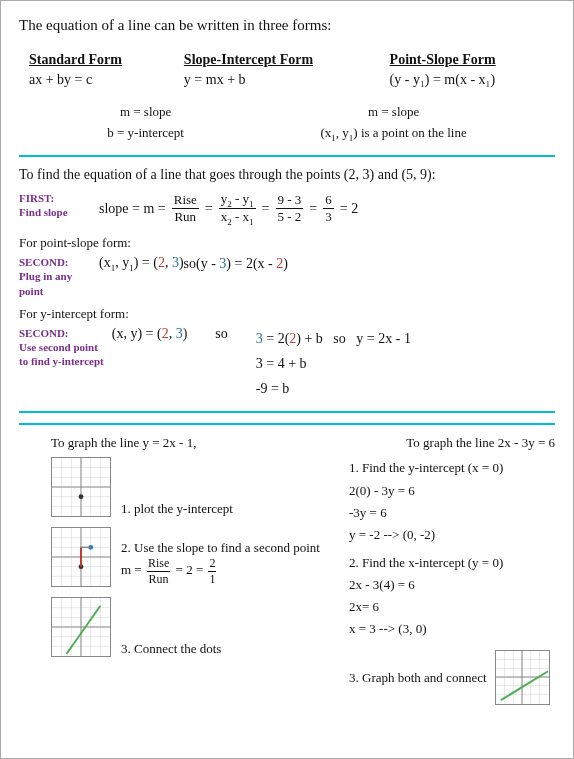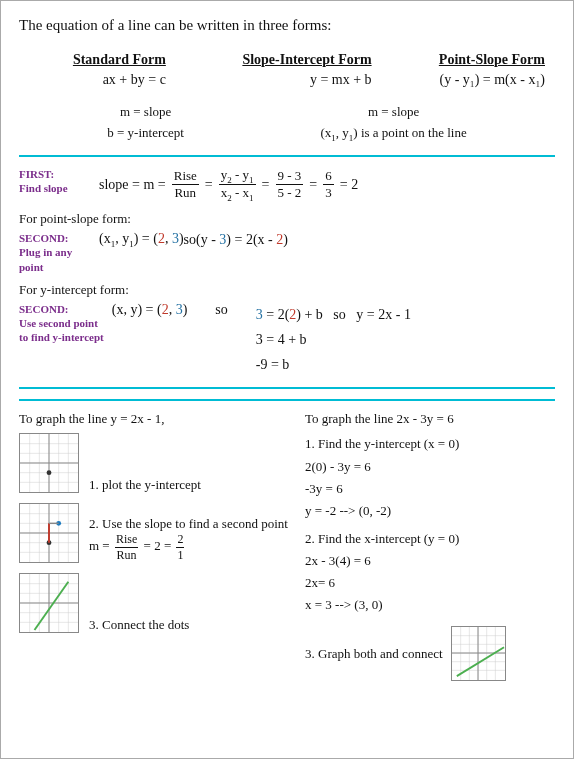--- a/index.html
+++ b/index.html
@@ -18,21 +18,21 @@
     .intro-text {
       font-size: 15px;
       margin-bottom: 12px;
     }
     .forms-table {
       width: 100%;
       margin-bottom: 8px;
     }
     .forms-table td {
       vertical-align: top;
-      text-align: right;
+      text-align: left;
       padding: 4px 8px;
     }
     .form-title {
       text-decoration: underline;
       font-size: 14px;
       font-weight: bold;
     }
     .form-eq {
       font-size: 14px;
       margin-top: 4px;
@@ -96,21 +96,22 @@
       font-size: 13px;
       margin: 6px 0 4px 0;
     }
     .bottom-section {
       border-top: 2.5px solid #00bcd4;
       margin-top: 10px;
       padding-top: 10px;
     }
     .bottom-columns {
       display: flex;
-      gap: 16px;
+      gap: 28px;
+      margin-left: 32px;
     }
     .bottom-left {
       flex: 0 0 270px;
     }
     .bottom-right {
       flex: 1;
       font-size: 13px;
     }
     .graph-row {
       display: flex;
@@ -202,20 +203,21 @@
     </div>
     <div>
       <div class="extra-note">m = slope</div>
       <div class="extra-note">(x<sub>1</sub>, y<sub>1</sub>) is a point on the line</div>
     </div>
   </div>
 
   <hr class="divider-cyan">
 
   <div class="section">
+    <div class="section-text">To find the equation of a line that goes through the points (2, 3) and (5, 9):</div>
 
     <div class="step-row">
       <div class="step-label">
         <div class="label-purple">FIRST:<br>Find slope</div>
       </div>
       <div class="step-content">
         <div class="slope-equation">
           <span>slope = m =</span>
           <span class="fraction">
             <span class="num">Rise</span>
@@ -365,21 +367,21 @@
               <line x1="0" y1="30" x2="60" y2="30" stroke="#888" stroke-width="1"></line>
 
               <line x1="15" y1="58" x2="50" y2="8" stroke="#4caf50" stroke-width="2"></line>
             </svg>
           </div>
           <div class="graph-desc">3.  Connect the dots</div>
         </div>
       </div>
 
       <div class="bottom-right">
-        <div style="margin-bottom:6px; font-size:13px;">To graph the line 2x - 3y = 6</div>
+        <div style="margin-bottom:6px; font-size:13px;text-align:right;">To graph the line 2x - 3y = 6</div>
 
         <div class="right-block">
           <div>1.  Find the y-intercept (x = 0)</div>
           <div>2(0) - 3y = 6</div>
           <div>-3y = 6</div>
           <div>y = -2     --&gt;  (0, -2)</div>
           <div style="height:6px;"></div>
           <div>2.  Find the x-intercept (y = 0)</div>
           <div>2x - 3(4) = 6</div>
           <div>2x= 6</div>

